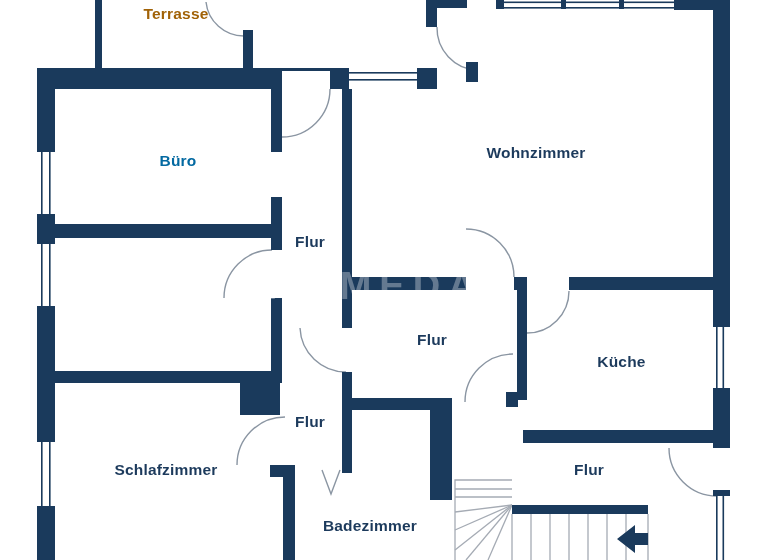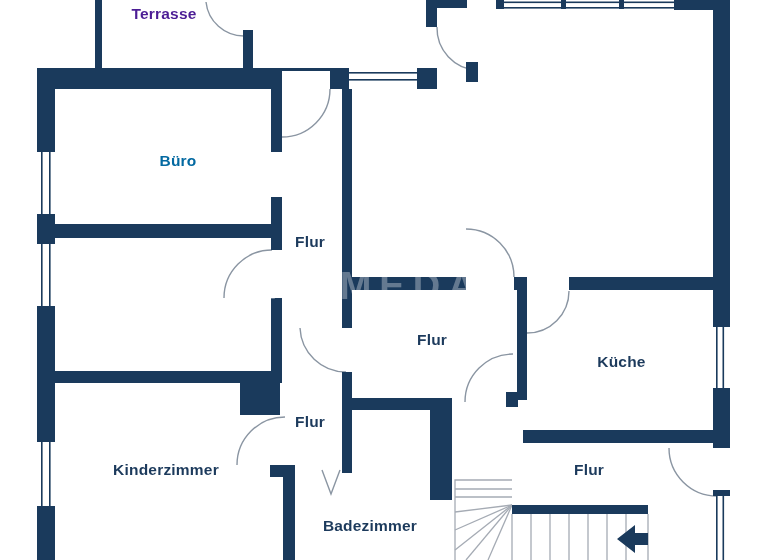--- a/index.html
+++ b/index.html
@@ -144,23 +144,24 @@
     <rect x="716" y="496" width="1.6" height="64"></rect>
         <rect x="722.5" y="496" width="1.6" height="64"></rect>
   </g>
 
   <path fill="#1a3a5c" d="M617,539 L635,525 L635,533 L648,533 L648,545 L635,545 L635,553 Z"></path>
 
   <text x="390" y="299" text-anchor="middle" font-family="Liberation Sans, sans-serif" font-size="38" font-weight="700" letter-spacing="8" fill="#ffffff" opacity="0.32">HOMEDAY</text>
 </svg>
 
 <div id="labels-layer">
-      <div class="room-label" style="left: 164px; top: 14px; color: #4c1d95;">Terrasse</div>
+      <div class="room-label" style="left: 176px; top: 14px; color: #a16207;">Terrasse</div>
       <div class="room-label" style="left: 178px; top: 161px; color: #0369a1;">Büro</div>
+      <div class="room-label" style="left: 536px; top: 153px; color: rgb(28, 58, 92);">Wohnzimmer</div>
       <div class="room-label" style="left: 310px; top: 242px; color: rgb(28, 58, 92);">Flur</div>
       <div class="room-label" style="left: 432px; top: 340px; color: rgb(28, 58, 92);">Flur</div>
       <div class="room-label" style="left: 616px; top: 362px; color: rgb(28, 58, 92); padding-left: 11px;">Küche</div>
       <div class="room-label" style="left: 310px; top: 422px; color: rgb(28, 58, 92);">Flur</div>
-      <div class="room-label" style="left: 166px; top: 470px; color: rgb(28, 58, 92);">Kinderzimmer</div>
+      <div class="room-label" style="left: 166px; top: 470px; color: rgb(28, 58, 92);">Schlafzimmer</div>
       <div class="room-label" style="left: 370px; top: 526px; color: rgb(28, 58, 92);">Badezimmer</div>
       <div class="room-label" style="left: 589px; top: 470px; color: rgb(28, 58, 92);">Flur</div>
     </div>
 </div>
 
 </body></html>

